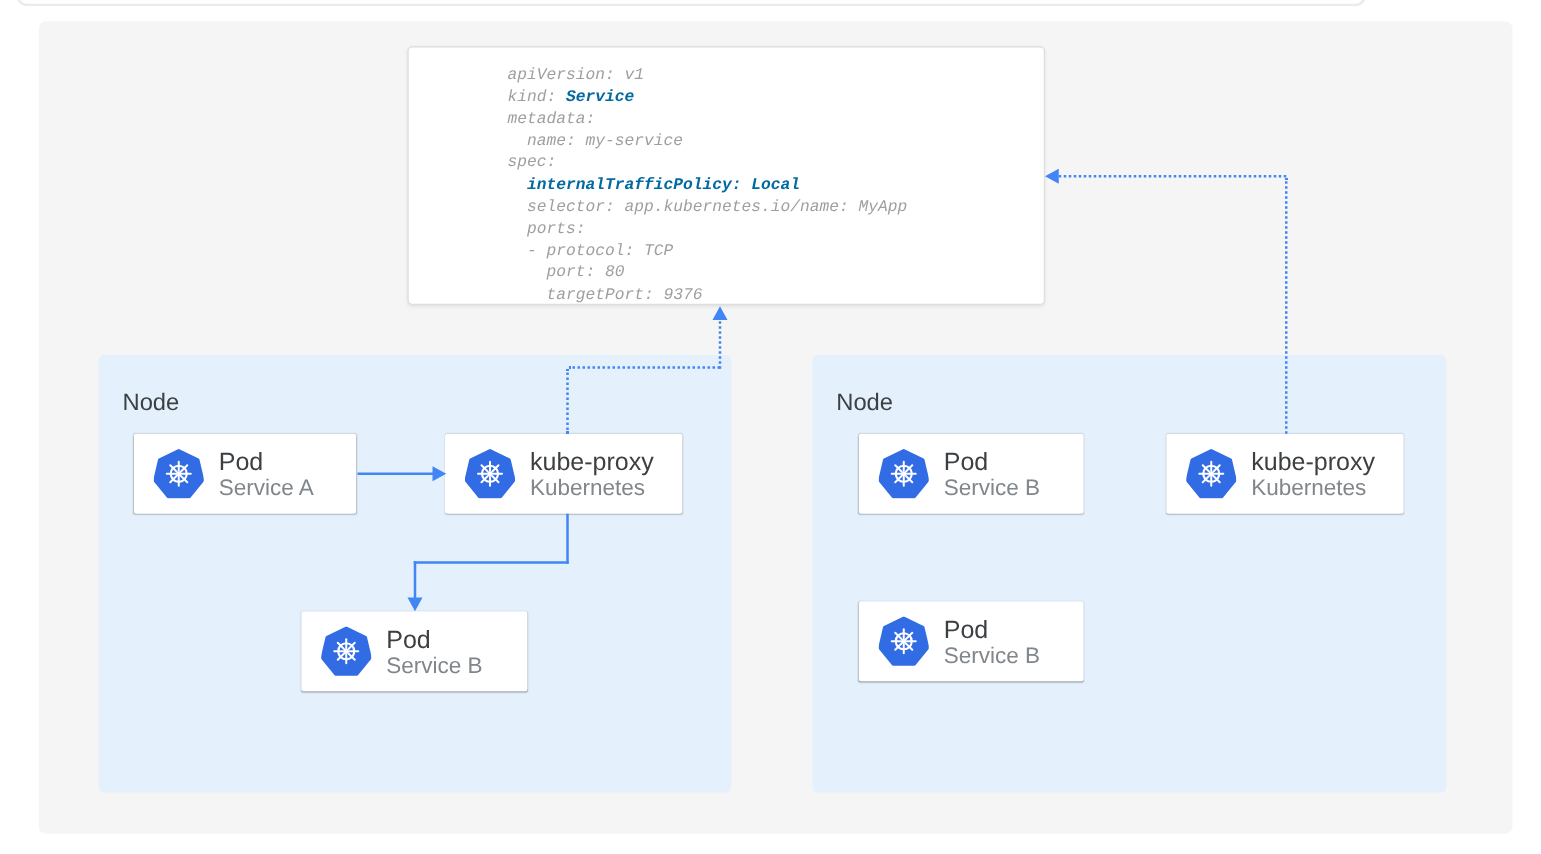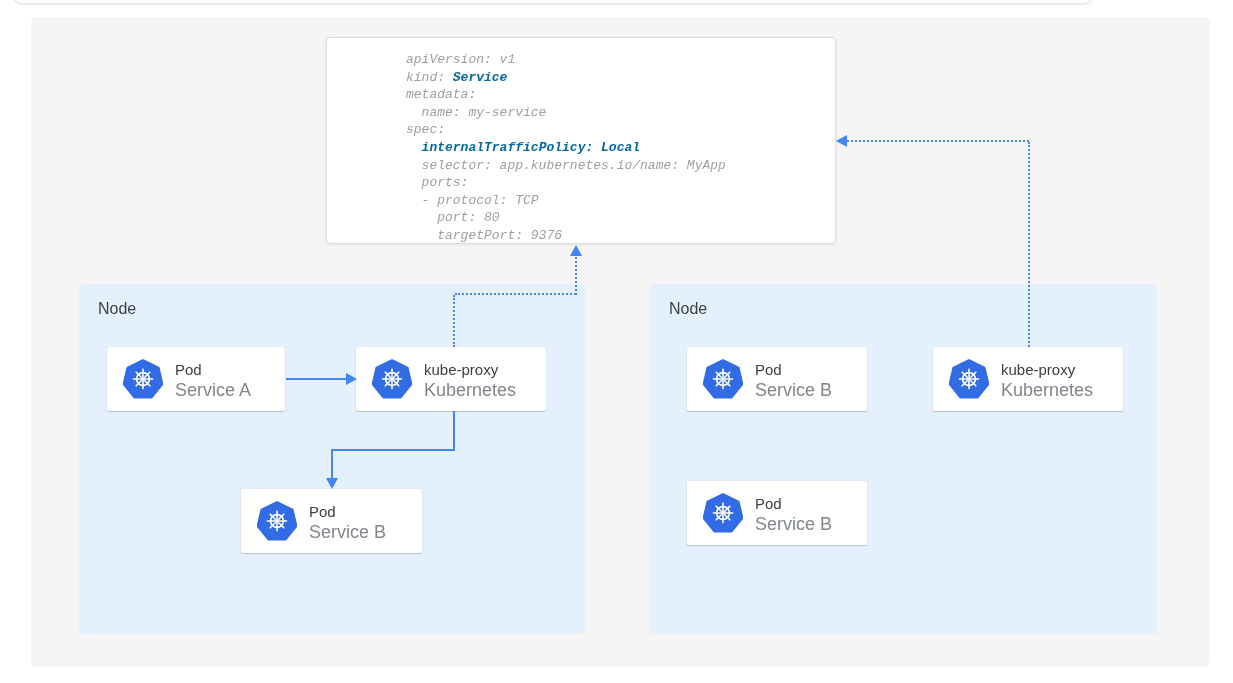--- a/index.html
+++ b/index.html
@@ -19,29 +19,29 @@
     box-shadow:0 1px 3px rgba(0,0,0,0.08);box-sizing:border-box;}
   .code{position:absolute;left:0;top:0;right:0;bottom:0;
     padding:13px 10px 0 79px;
     font-family:Liberation Mono, monospace;
     font-style:italic;font-size:13px;line-height:17.6px;
     color:#9e9ea3;white-space:pre;overflow:hidden;}
   .code .b{font-weight:bold;color:#0369a1;}
 
   
   .node{position:absolute;background:#e4f1fc;border-radius:4px;width:507px;height:350px;top:267px;}
-  .node-label{position:absolute;left:19px;top:16px;font-size:16px;color:#3c4043;}
+  .node-label{position:absolute;left:19px;top:28px;font-size:19px;color:#3c4043;}
 
   
   .card{position:absolute;height:64px;background:#ffffff;border-radius:2px;
     box-shadow:0 1px 1px rgba(60,64,67,0.25), 0 0 1px rgba(60,64,67,0.2);
     display:flex;align-items:center;box-sizing:border-box;padding-left:16px;}
   .k8s-icon{width:40px;height:40px;flex:0 0 40px;display:block;}
   .card-text{margin-left:12px;}
-  .card-title{font-size:15px;color:#3c4043;line-height:20px;}
+  .card-title{font-size:20px;color:#3c4043;line-height:20px;}
   .card-sub{font-size:18px;color:#80868b;line-height:18px;margin-top:1px;}
 
   
   .line{position:absolute;background:#4285f4;}
   
   .dot-h{position:absolute;border-top:2px dotted #4285f4;height:0;}
   .dot-v{position:absolute;border-left:2px dotted #4285f4;width:0;}
   
   .head{position:absolute;width:0;height:0;}
   .head-right{border-top:6px solid transparent;border-bottom:6px solid transparent;border-left:11px solid #4285f4;}

